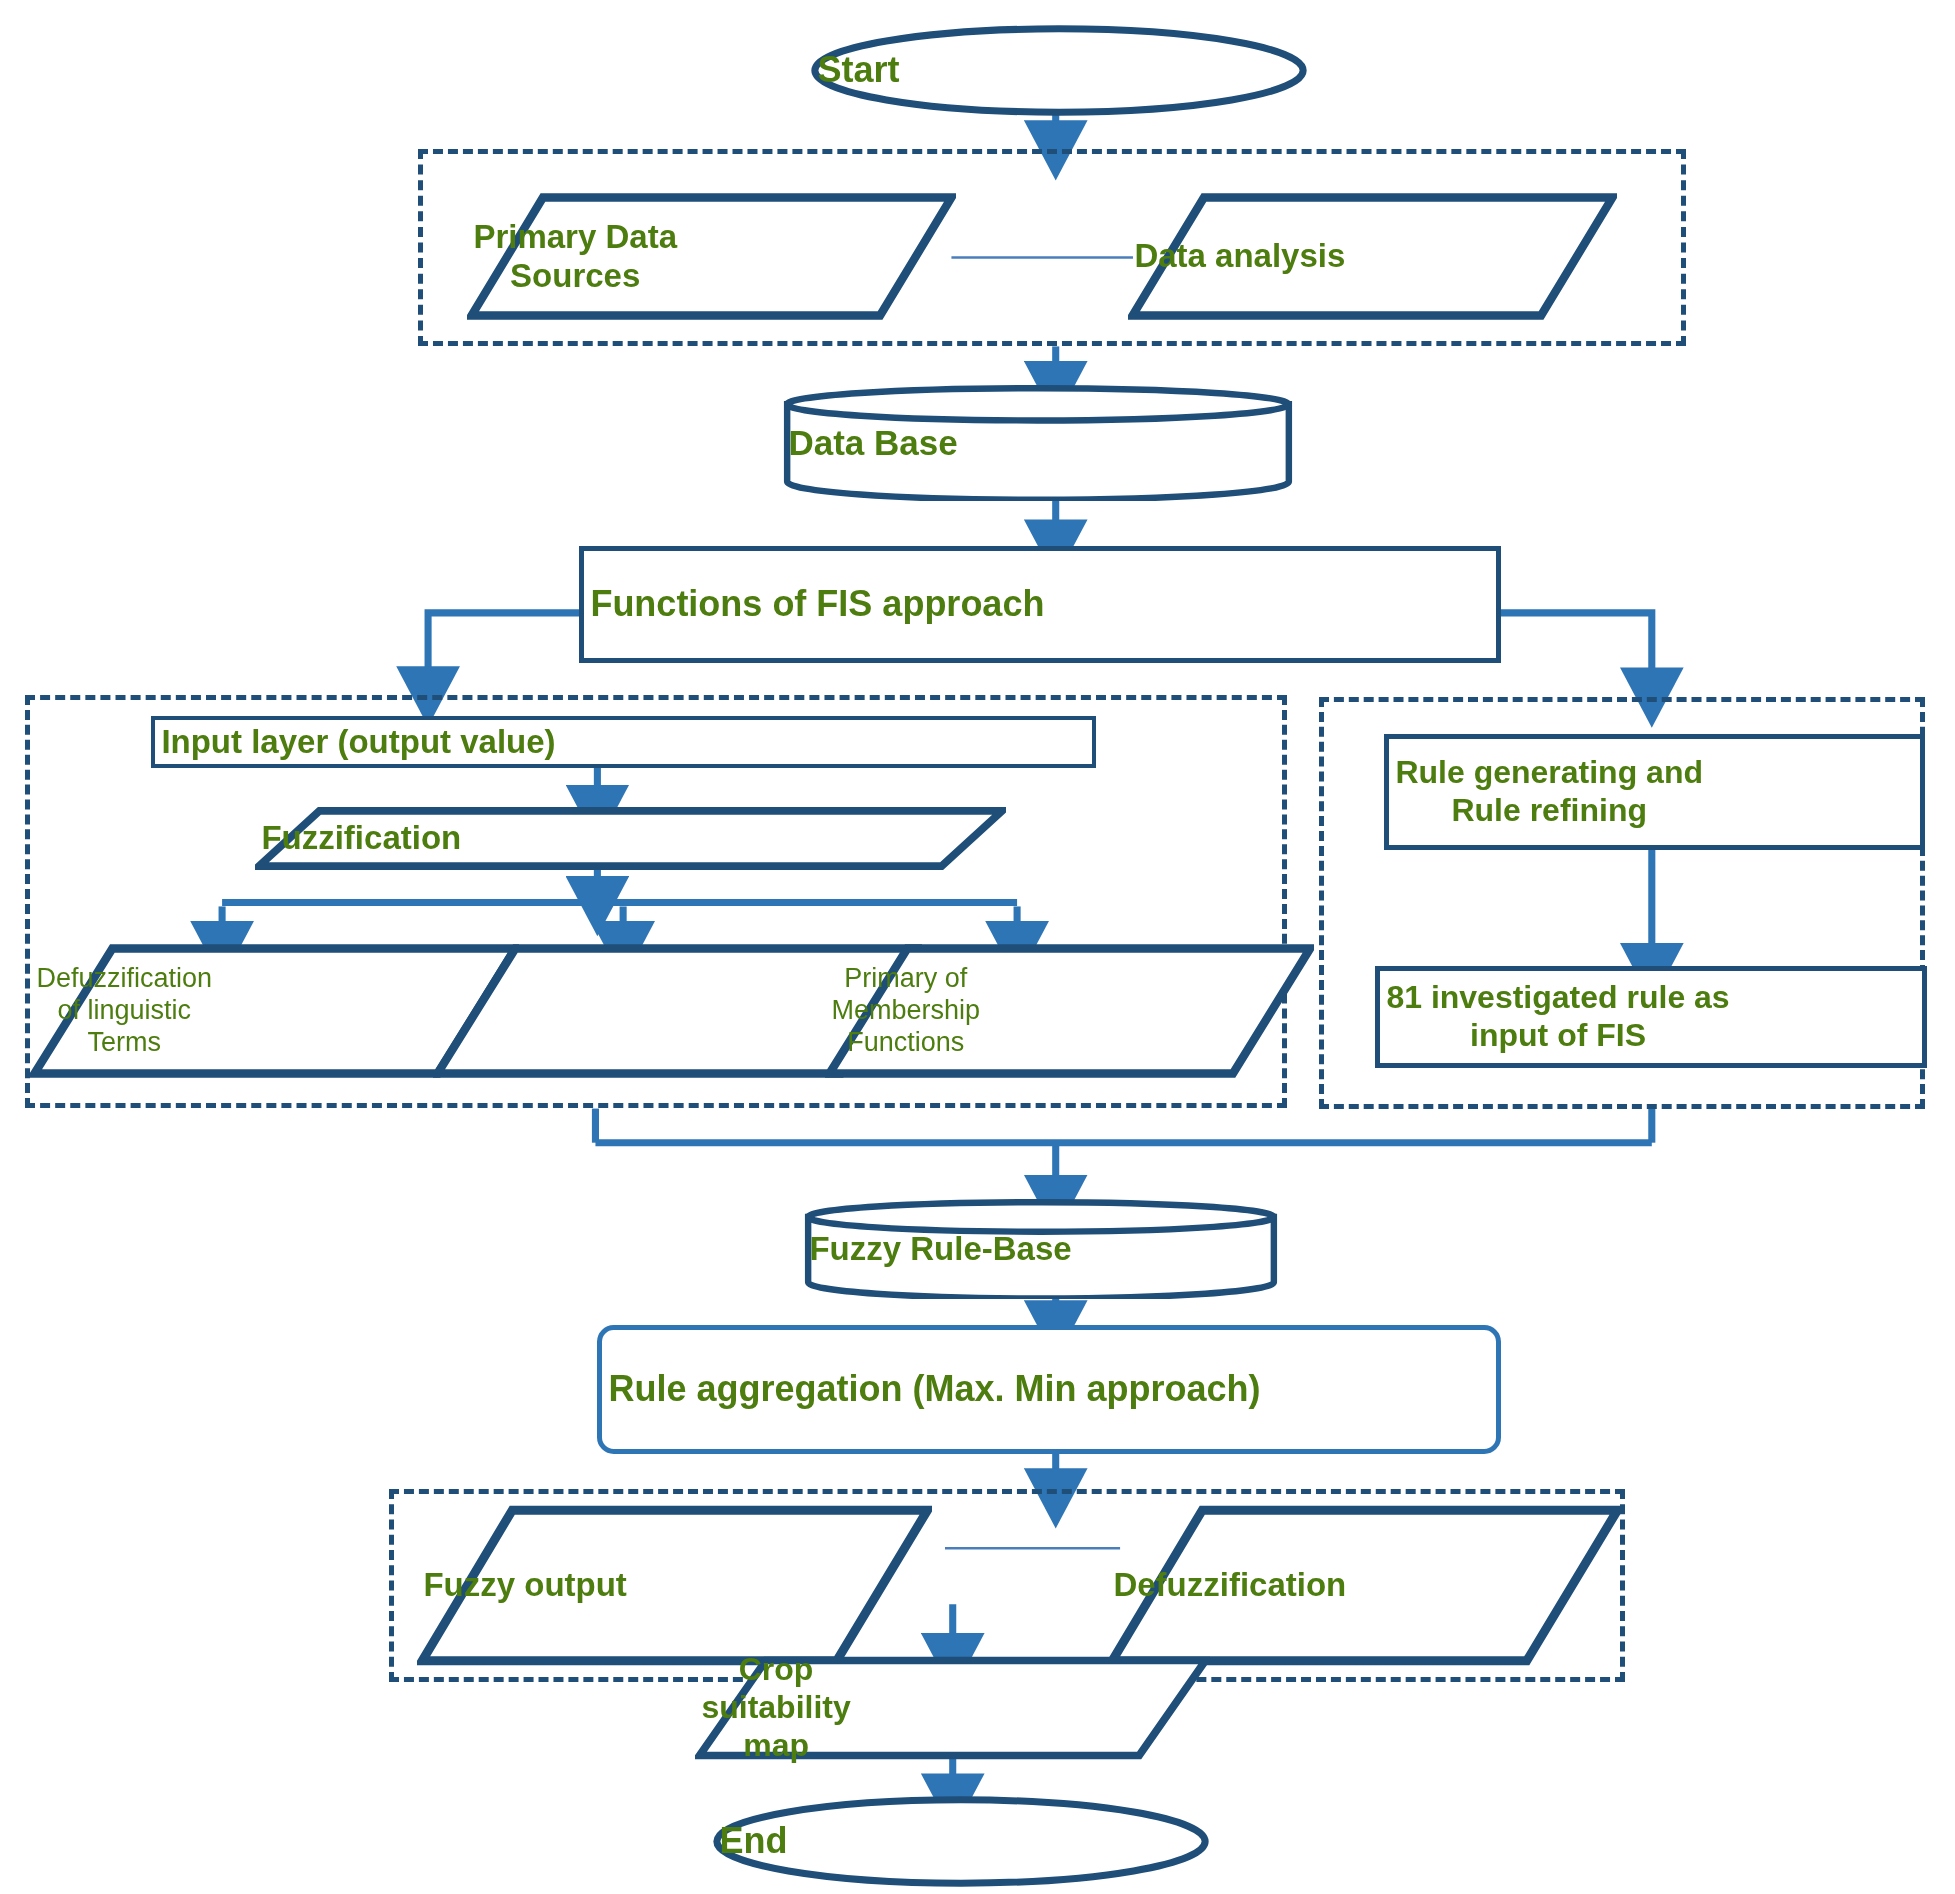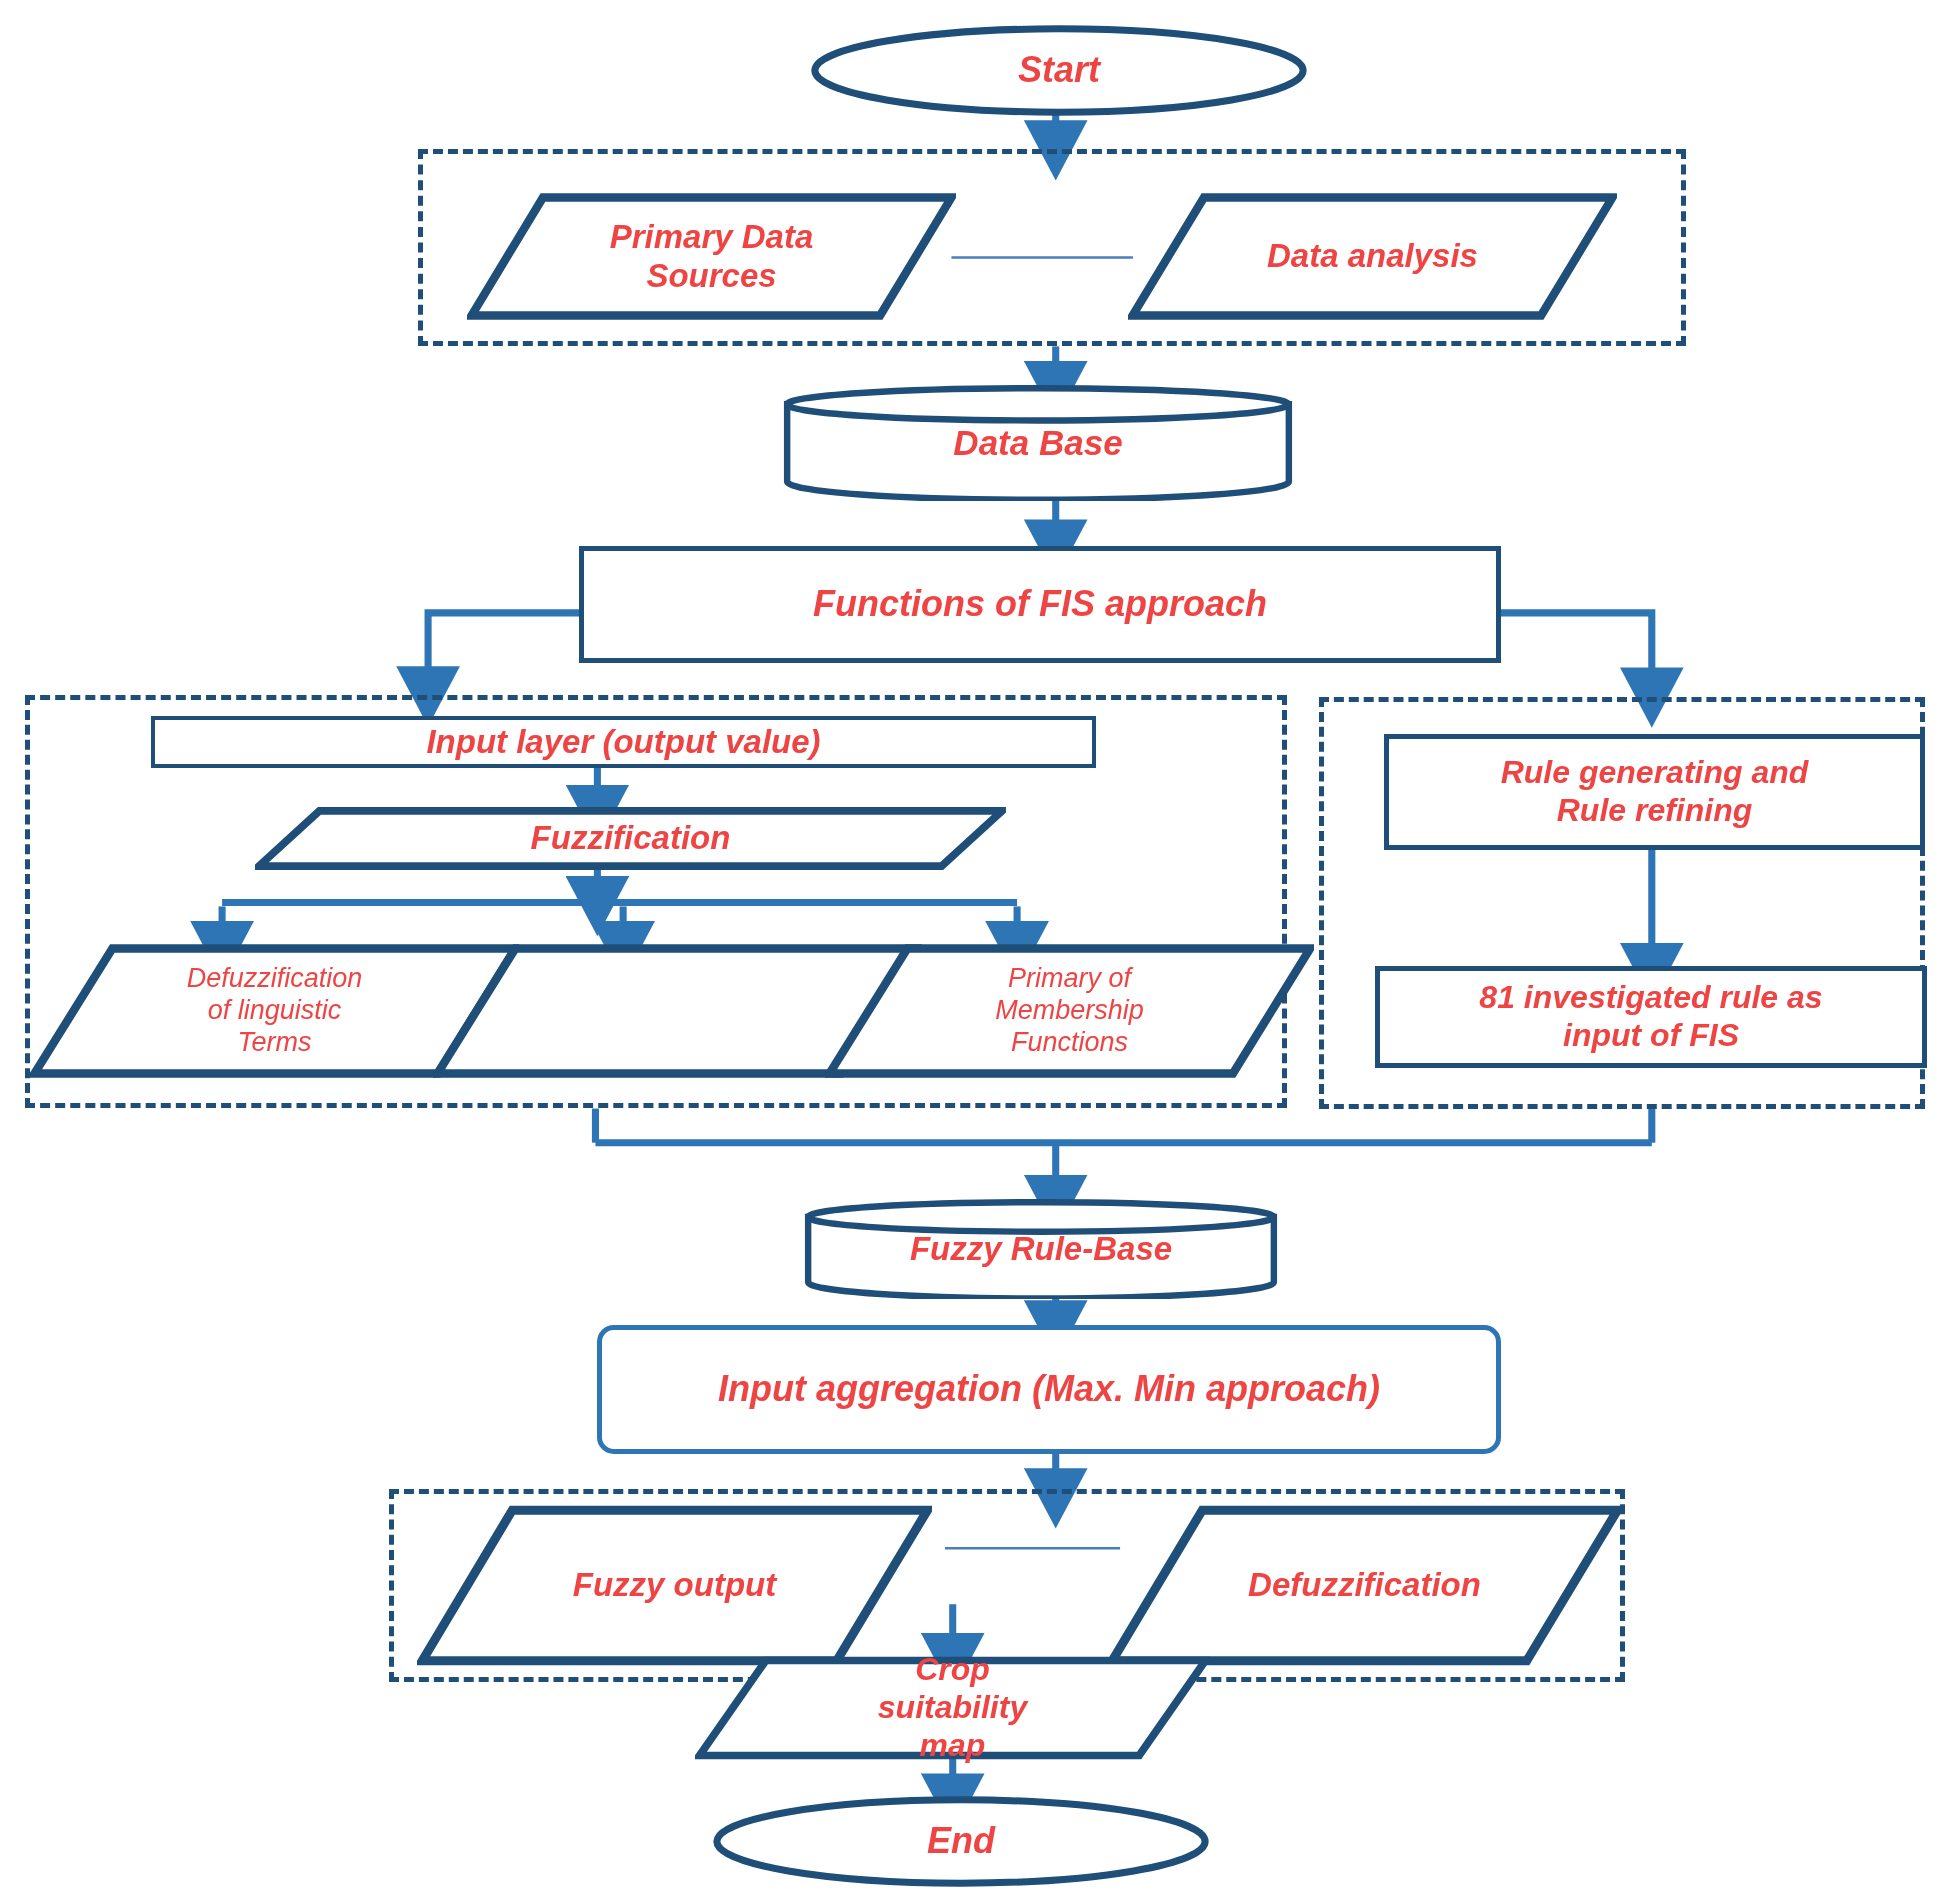--- a/index.html
+++ b/index.html
@@ -5,21 +5,21 @@
   html,body{margin:0;padding:0;background:#ffffff;}
   body{font-family:"Liberation Sans", sans-serif;}
   #canvas{
     position:relative;
     width:1955px;
     height:1894px;
     background:#ffffff;
     overflow:hidden;
   }
   #svg-layer{position:absolute;left:0;top:0;width:1955px;height:1894px;}
-  .node{position:absolute;box-sizing:border-box;display:flex;align-items:center;justify-content:center;text-align:center;color:#ef4444;font-weight:bold;font-style:italic;}
+  .node{position:absolute;box-sizing:border-box;display:flex;align-items:center;text-align:center;color:#4d7c0f;font-weight:bold;}
   .node .lbl{position:relative;z-index:3;line-height:1.18;padding:0 6.4px;}
 
   
   .rect{border:5.8px solid #1F4E79;background:#ffffff;}
   .rect-thin{border:4.5px solid #1F4E79;background:#ffffff;}
   .rounded{border:5.8px solid #2E75B6;border-radius:16.7px;background:#ffffff;}
 
   
   .dashed{position:absolute;box-sizing:border-box;border:5.8px dashed #1F4E79;background:transparent;}
 
@@ -194,21 +194,21 @@
 
   <div class="node cyl fs-52" style="left:803px;top:1199px;width:476px;height:100px;">
     <svg viewBox="0 0 740 156" preserveAspectRatio="none">
       <path d="M8,28 L8,130 A360,25 0 0 0 732,130 L732,28 Z" fill="#ffffff" stroke="#1F4E79" stroke-width="10"></path>
       <ellipse cx="370" cy="28" rx="362" ry="23" fill="#ffffff" stroke="#1F4E79" stroke-width="10"></ellipse>
     </svg>
     <span class="lbl">Fuzzy Rule-Base</span>
   </div>
 
   <div class="node rounded fs-56" style="left:597px;top:1325px;width:904px;height:129px;">
-    <span class="lbl">Input aggregation (Max. Min approach)</span>
+    <span class="lbl">Rule aggregation (Max. Min approach)</span>
   </div>
 
   <div class="node para fs-52" style="left:417px;top:1505px;width:515px;height:161px;">
     <svg viewBox="0 0 800 250" preserveAspectRatio="none">
         <polygon points="148,8 793,8 652,242 8,242" fill="#ffffff" stroke="#1F4E79" stroke-width="14"></polygon>
       </svg>
     <span class="lbl">Fuzzy output</span>
   </div>
 
   <div class="node para fs-52" style="left:1107px;top:1505px;width:515px;height:161px;">

